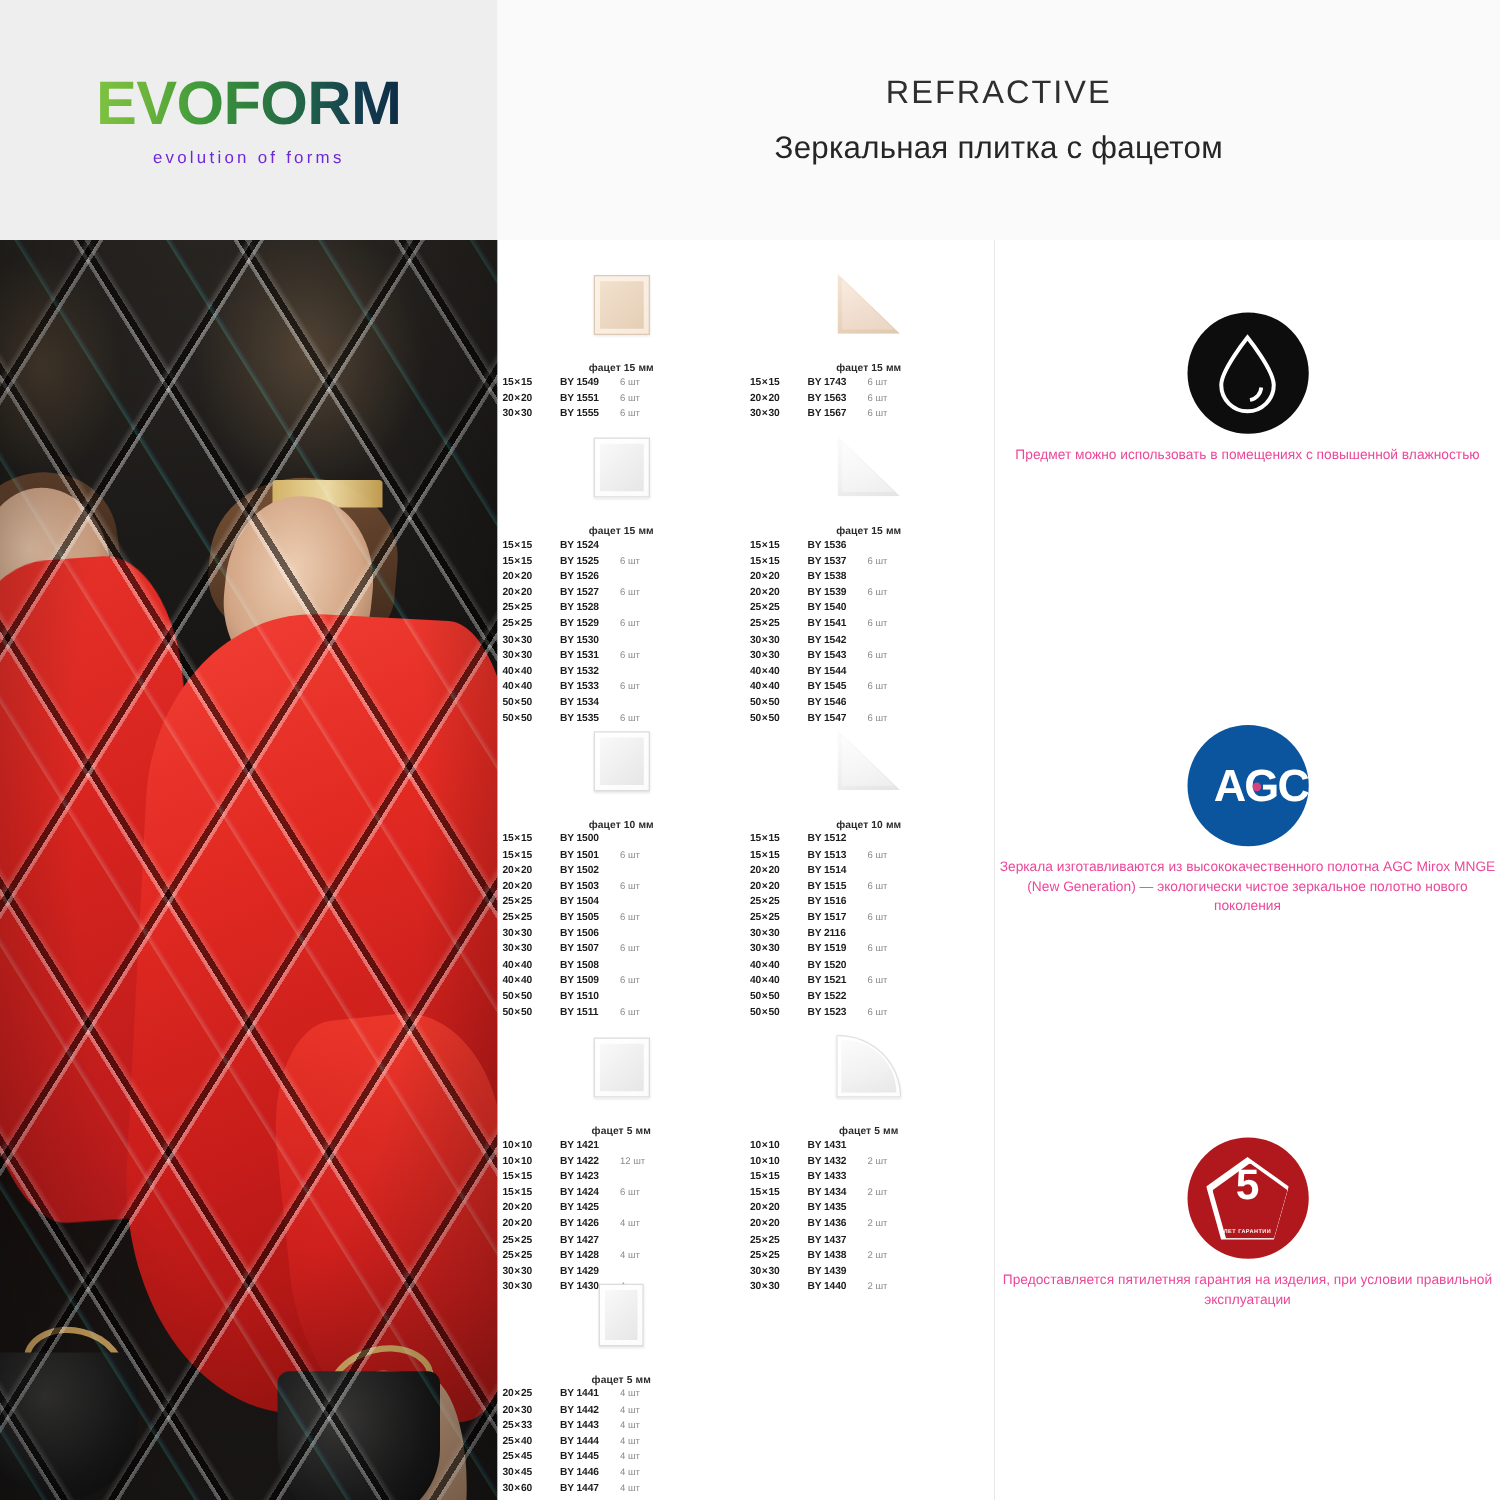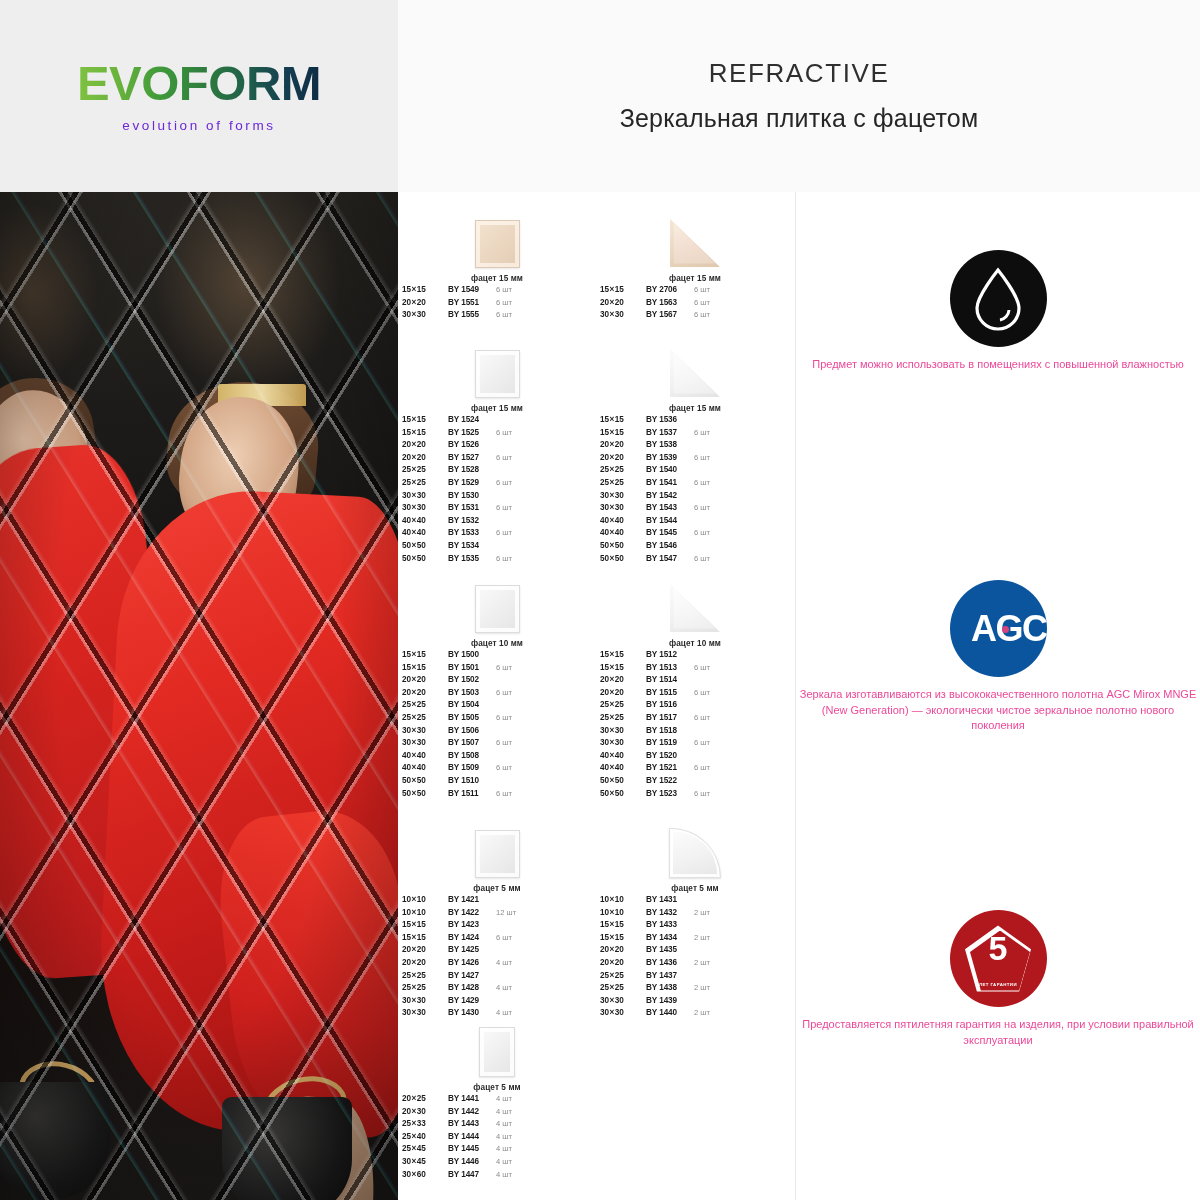--- a/index.html
+++ b/index.html
@@ -173,21 +173,21 @@
   .sw-quarter {
     width:52px; height:50px;
     background:linear-gradient(160deg,#fdfdfd 0%, #f2f2f2 55%, #e6e6e6 100%);
     border-top-right-radius:52px;
     box-shadow: inset 0 0 0 3px rgba(255,255,255,.9), 0 1px 2px rgba(0,0,0,.12);
     border:1px solid #e0e0e0;
   }
 
   .facet-label {
     text-align:center; font-size:8.2px; color:#2a2a2a; font-weight:bold;
-    margin-top:6px; margin-bottom:2px; letter-spacing:.1px;
+    margin-top:22px; margin-bottom:2px; letter-spacing:.1px;
   }
   .rows { padding-left:4px; }
   .row {
     display:flex; align-items:baseline; height:12.6px;
     font-size:8.2px; color:#1c1c1c; white-space:nowrap;
   }
   .c-size { width:46px; font-weight:bold; letter-spacing:-.1px; }
   .c-code { width:48px; font-weight:bold; letter-spacing:-.1px; }
   .c-qty  { width:34px; color:#8b8b8b; font-weight:normal; font-size:7.6px; }
 
@@ -315,21 +315,21 @@
             </div>
           </div>
           <div class="col">
             <div class="swatch-wrap">
               <div class="sw-tri beige"></div>
             </div>
             <div class="facet-label">фацет 15 мм</div>
             <div class="rows">
               <div class="row">
                 <span class="c-size">15 × 15</span>
-                <span class="c-code">BY 2706</span>
+                <span class="c-code">BY 1743</span>
                 <span class="c-qty">6 шт</span>
               </div>
               <div class="row">
                 <span class="c-size">20 × 20</span>
                 <span class="c-code">BY 1563</span>
                 <span class="c-qty">6 шт</span>
               </div>
               <div class="row">
                 <span class="c-size">30 × 30</span>
                 <span class="c-code">BY 1567</span>
@@ -580,21 +580,21 @@
                 <span class="c-code">BY 1516</span>
                 <span class="c-qty"></span>
               </div>
               <div class="row">
                 <span class="c-size">25 × 25</span>
                 <span class="c-code">BY 1517</span>
                 <span class="c-qty">6 шт</span>
               </div>
               <div class="row">
                 <span class="c-size">30 × 30</span>
-                <span class="c-code">BY 1518</span>
+                <span class="c-code">BY 2116</span>
                 <span class="c-qty"></span>
               </div>
               <div class="row">
                 <span class="c-size">30 × 30</span>
                 <span class="c-code">BY 1519</span>
                 <span class="c-qty">6 шт</span>
               </div>
               <div class="row">
                 <span class="c-size">40 × 40</span>
                 <span class="c-code">BY 1520</span>

